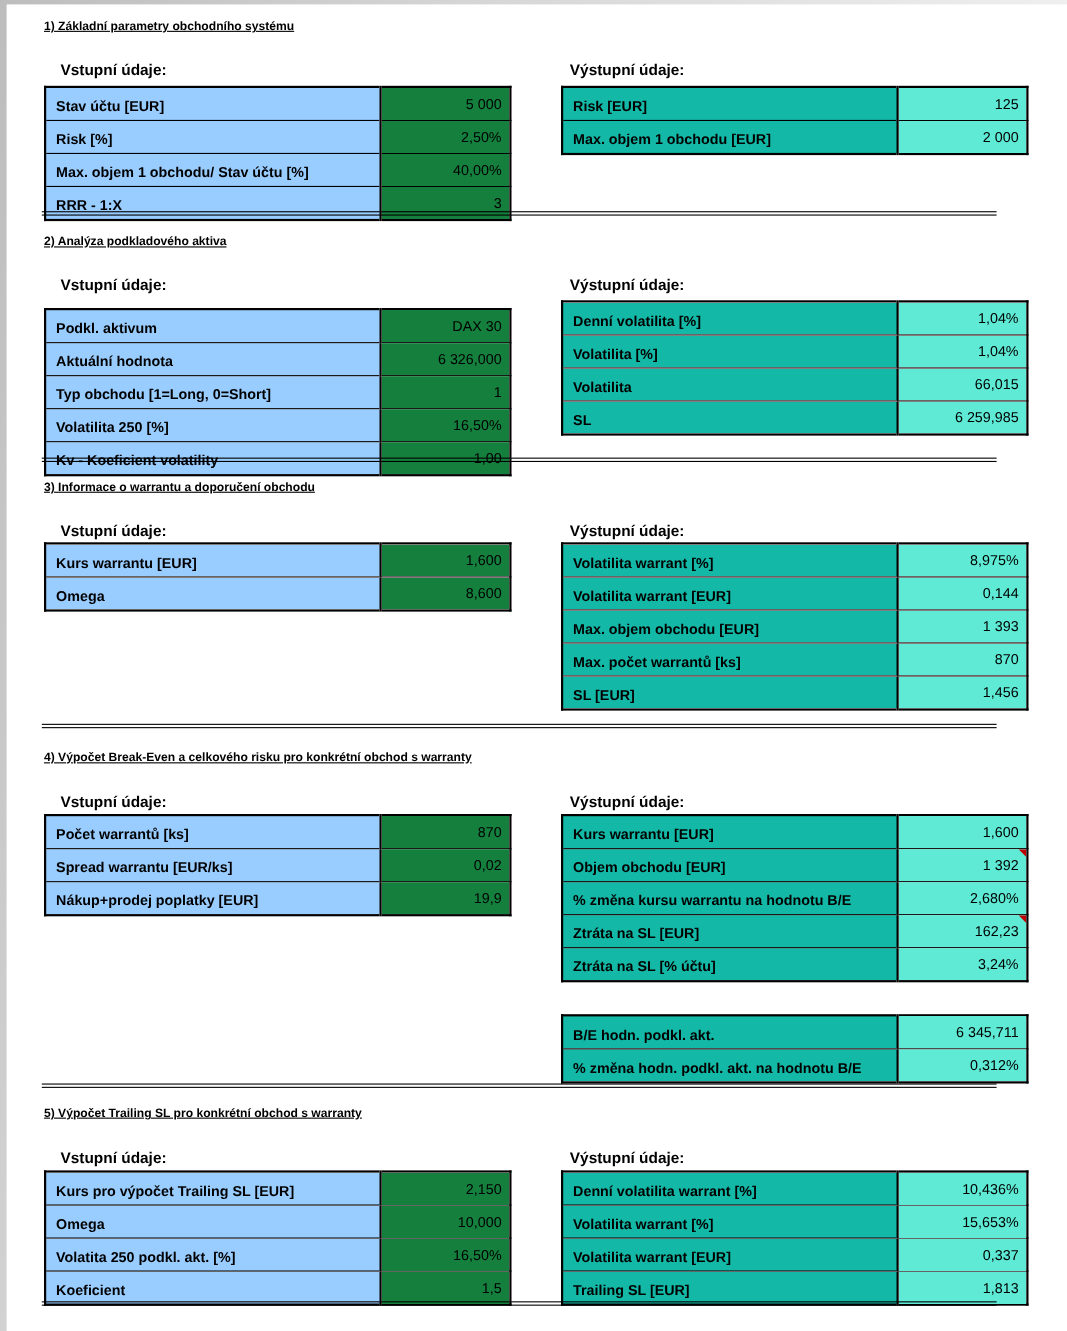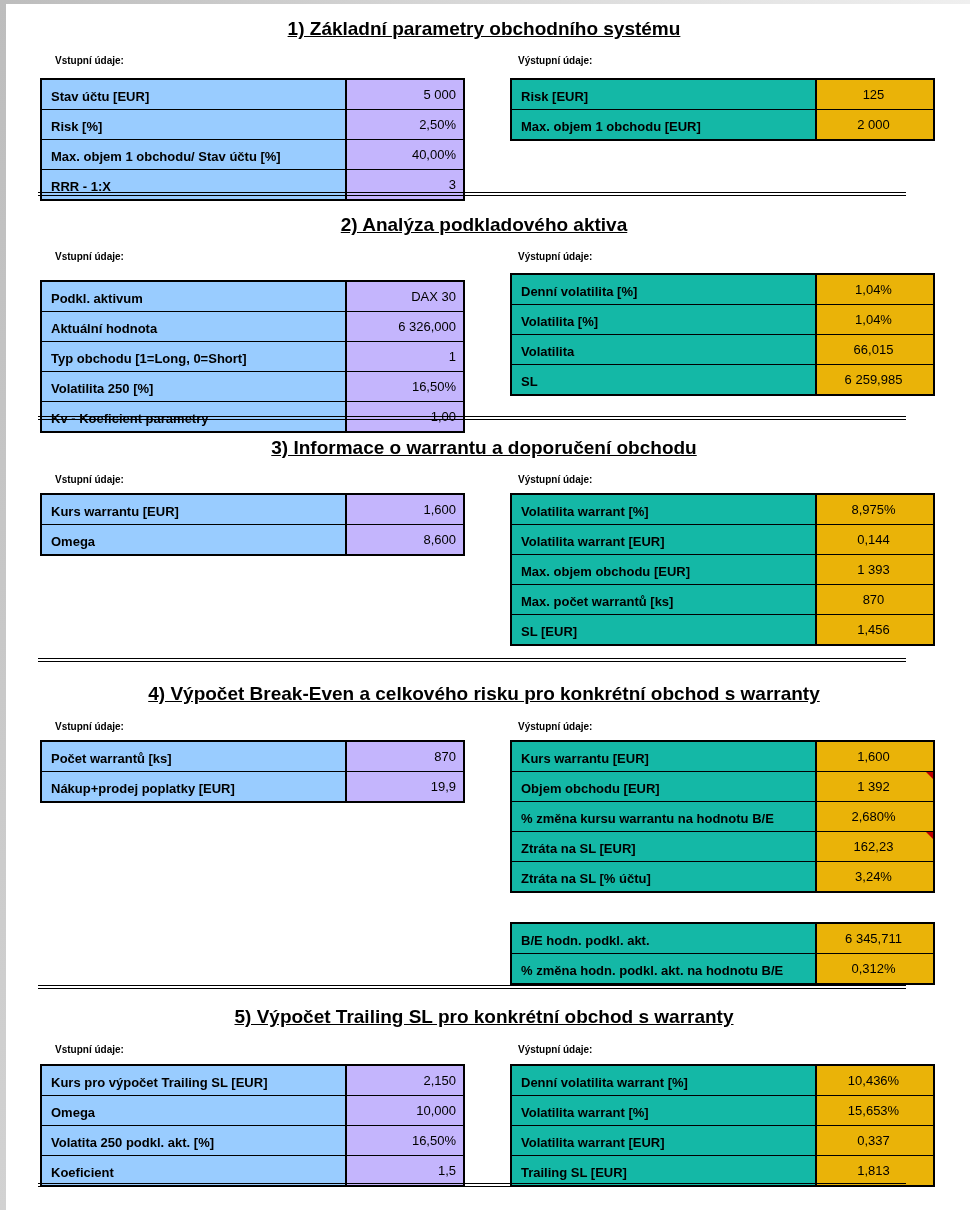--- a/index.html
+++ b/index.html
@@ -7,35 +7,35 @@
     width:970px; height:1210px; position:relative; background:#ffffff;
     font-family:"Liberation Sans", sans-serif; color:#000;
     overflow:hidden;
   }
   .edge-top { position:absolute; top:0; left:0; width:970px; height:4px;
     background:linear-gradient(90deg,#bdbdbd 0%,#d6d6d6 45%,#efefef 100%); }
   .edge-left { position:absolute; top:0; left:0; width:6px; height:1210px;
     background:linear-gradient(180deg,#bdbdbd,#d2d2d2); }
 
   .title {
-    position:absolute; left:50px; width:868px; text-align:center;
-    font-size:19px; font-weight:bold; text-decoration:underline; white-space:nowrap;
+    position:absolute; left:40px; width:868px; 
+    font-size:11px; font-weight:bold; text-decoration:underline; white-space:nowrap;
   }
-  .hdr { position:absolute; font-size:10px; font-weight:bold; white-space:nowrap; }
+  .hdr { position:absolute; font-size:14px; font-weight:bold; white-space:nowrap; }
 
   table.tbl { position:absolute; border-collapse:collapse; table-layout:fixed;
     border:2px solid #000; }
   .tbl td { border:1px solid #000; height:25px; font-size:13px; overflow:hidden;
     white-space:nowrap; vertical-align:middle; }
   td.lbl { width:290px; font-weight:bold; padding:4px 4px 0 9px; border-right-width:2px; }
   td.val { width:105px; text-align:right; padding:0 7px 0 4px; position:relative; }
   td.inl  { background:#99CCFF; }
-  td.inv  { background:#c4b5fd; }
+  td.inv  { background:#15803d; }
   td.outl { background:#14b8a6; }
-  td.outv { background:#eab308;text-align:center; }
+  td.outv { background:#5eead4; }
 
   .corner { position:absolute; top:0; right:0; width:0; height:0;
     border-left:7px solid transparent; border-top:7px solid #C00000; }
 
   .sep { position:absolute; left:38px; width:868px; height:2px;
     border-top:1px solid #000; border-bottom:1px solid #000; }
 </style>
 </head>
 <body>
 
@@ -98,21 +98,21 @@
   </tr>
   <tr>
     <td class="lbl inl">Typ obchodu [1=Long, 0=Short]</td>
     <td class="val inv">1</td>
   </tr>
   <tr>
     <td class="lbl inl">Volatilita 250 [%]</td>
     <td class="val inv">16,50%</td>
   </tr>
   <tr>
-    <td class="lbl inl">Kv - Koeficient parametry</td>
+    <td class="lbl inl">Kv - Koeficient volatility</td>
     <td class="val inv">1,00</td>
   </tr>
 </tbody>
   </table>
 
 <table class="tbl" style="top:273px;left:510px">
   <tbody>
       <tr>
     <td class="lbl outl">Denní volatilita [%]</td>
     <td class="val outv">1,04%</td>
@@ -182,20 +182,24 @@
 <div class="hdr" style="top:721px;left:55px">Vstupní údaje:</div>
 <div class="hdr" style="top:721px;left:518px">Výstupní údaje:</div>
 
 <table class="tbl" style="top:740px;left:40px">
   <tbody>
       <tr>
     <td class="lbl inl">Počet warrantů [ks]</td>
     <td class="val inv">870</td>
   </tr>
   <tr>
+    <td class="lbl inl">Spread warrantu [EUR/ks]</td>
+    <td class="val inv">0,02</td>
+  </tr>
+  <tr>
     <td class="lbl inl">Nákup+prodej poplatky [EUR]</td>
     <td class="val inv">19,9</td>
   </tr>
 </tbody>
   </table>
 
 <table class="tbl" style="top:740px;left:510px">
   <tbody>
       <tr>
     <td class="lbl outl">Kurs warrantu [EUR]</td>

